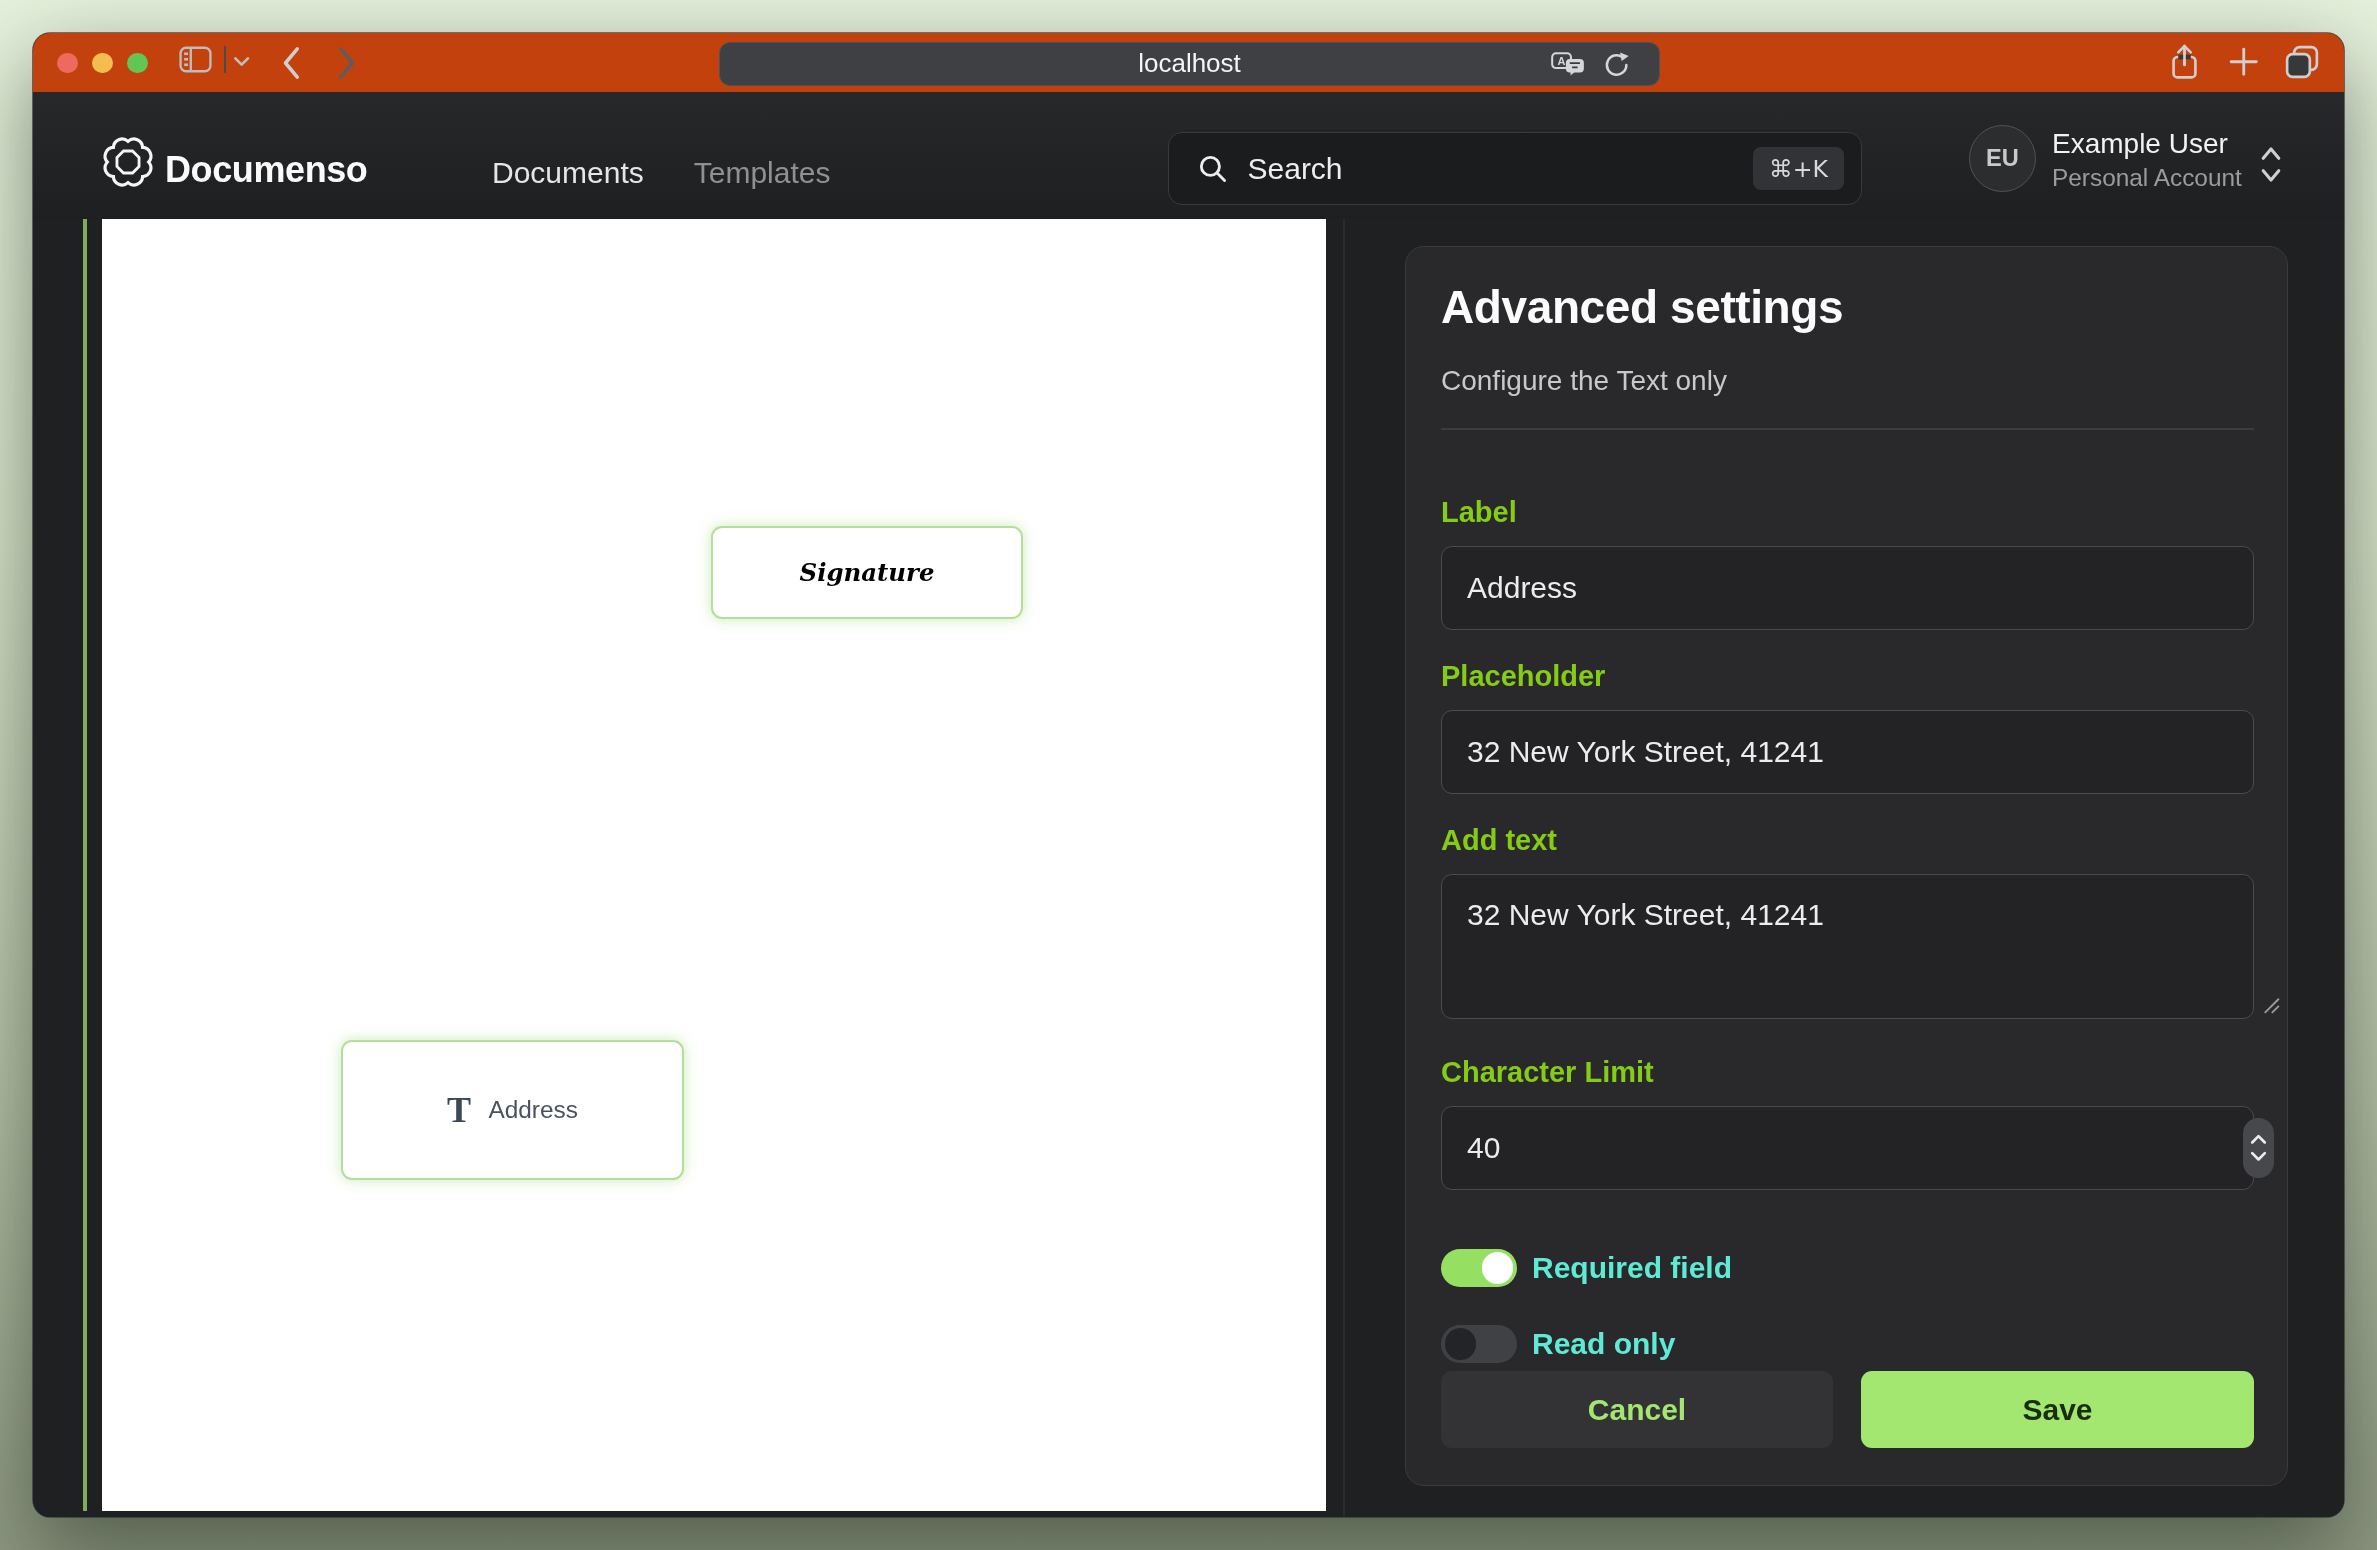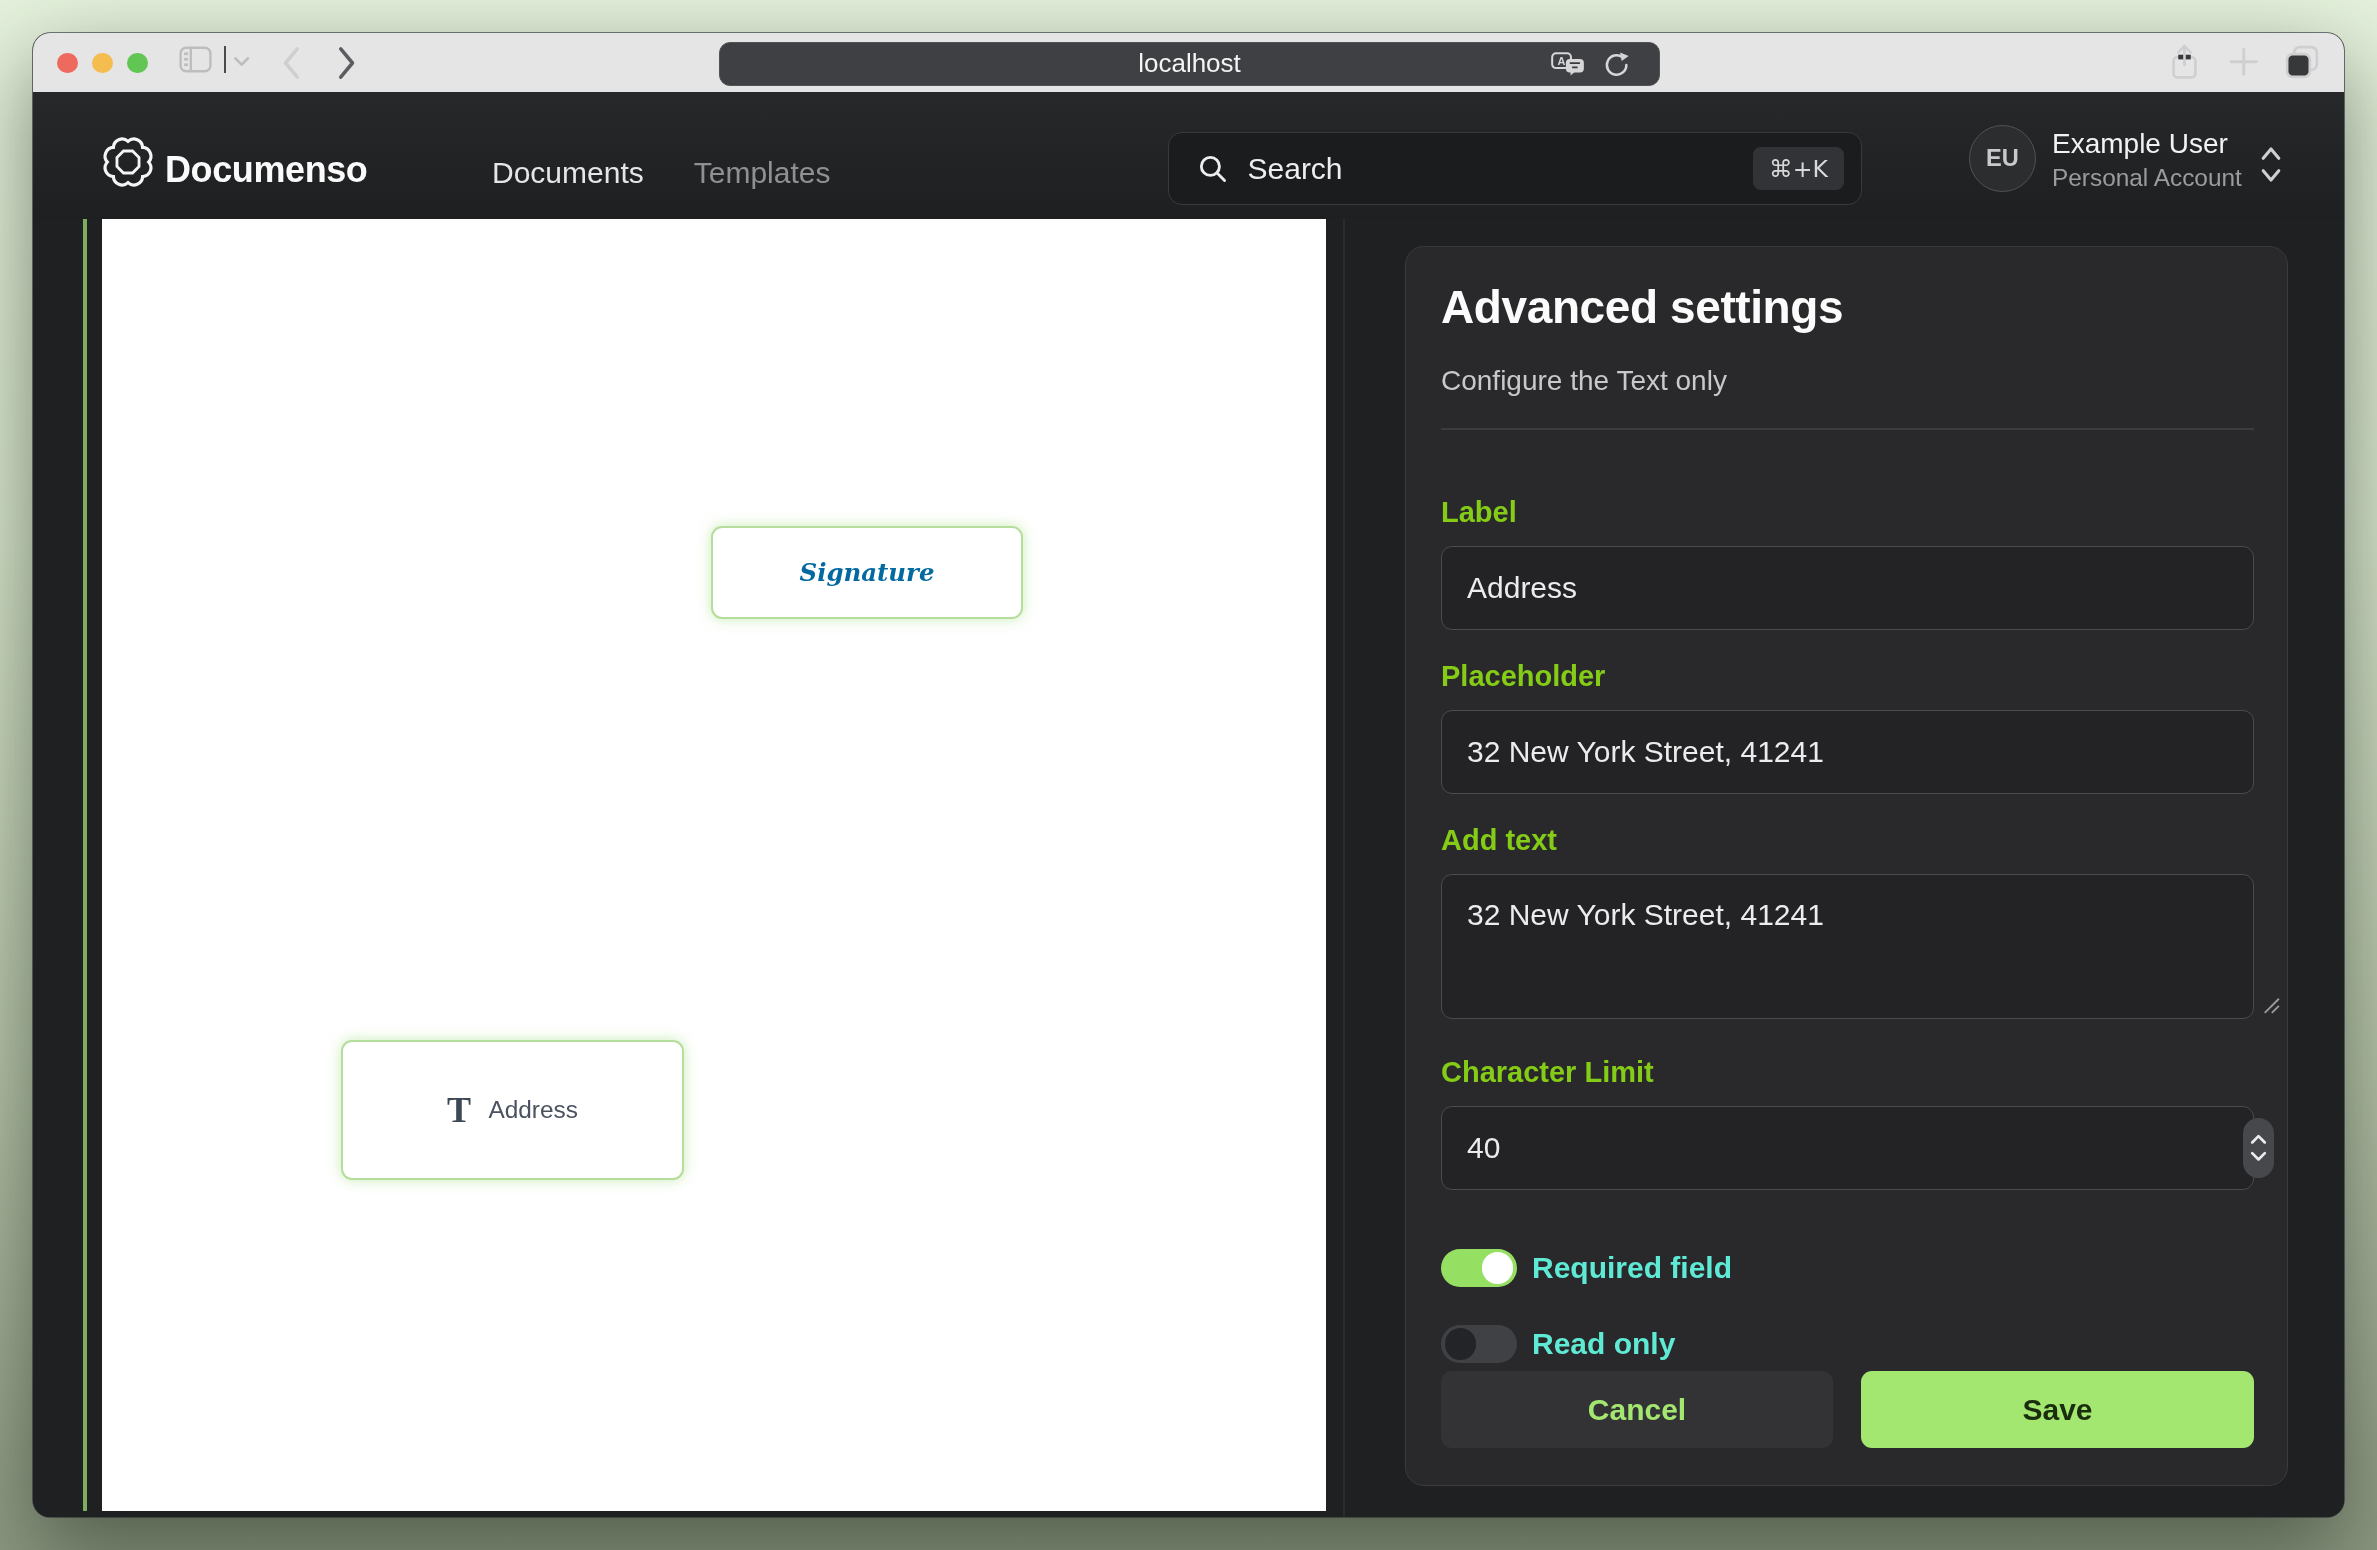--- a/index.html
+++ b/index.html
@@ -7,21 +7,21 @@
     width:2377px;height:1551px;overflow:hidden;position:relative;
     font-family:"Liberation Sans",sans-serif;
     background:linear-gradient(180deg,#e5f1dc 0%,#d8e5cc 35%,#b6c3a9 70%,#8d9882 100%);
   }
   .window{
     position:absolute;left:33px;top:33px;width:2311px;height:1484px;
     border-radius:17.3px;overflow:hidden;background:#1f2022;
     box-shadow:0 31.5px 87px rgba(30,40,25,.55),0 0 0 0.8px rgba(60,66,78,.9);
   }
   
-  .chrome{position:absolute;left:0;top:0;right:0;height:59px;background:#e5e5e5;border-bottom:0.8px solid #232325;}
+  .chrome{position:absolute;left:0;top:0;right:0;height:59px;background:#c2410c;border-bottom:0.8px solid #232325;}
   .light{position:absolute;top:19.7px;width:20.5px;height:20.5px;border-radius:50%;}
   .sep{position:absolute;width:1.6px;background:#4a4b4d;}
   .chrome svg{display:block;}
   .urlbar{
     position:absolute;left:686px;top:8.7px;width:939px;height:42px;border-radius:11px;
     background:#3f4043;border:1.2px solid #515255;display:flex;align-items:center;justify-content:center;
   }
   .urltext{font-size:26px;color:#f4f4f4;}
   
   .appheader{position:absolute;left:0;top:59px;right:0;height:127px;background:linear-gradient(180deg,#27282a,#1e1f21);}
@@ -48,21 +48,21 @@
   
   .content{position:absolute;left:0;top:186px;right:0;bottom:0;background:#1f2022;}
   .greenline{position:absolute;left:50px;top:0;width:3.9px;height:1292px;background:#7fad5f;}
   .page{position:absolute;left:69px;top:0;width:1224px;height:1292px;background:#ffffff;}
   .vdiv{position:absolute;left:1310px;top:0;width:1.6px;height:100%;background:#2b2c2e;}
   .field-box{
     position:absolute;background:#fff;border:2.4px solid #b5dd9b;border-radius:11px;
     box-shadow:0 0 12.6px rgba(150,220,110,.5);display:flex;align-items:center;justify-content:center;
   }
   .sig-box{left:609px;top:307px;width:308px;height:89px;}
-  .sig-text{font-family:"DejaVu Serif",serif;font-style:italic;font-weight:600;font-size:24.4px;color:#0369a1;}
+  .sig-text{font-family:"DejaVu Serif",serif;font-style:italic;font-weight:600;font-size:24.4px;color:#000000;}
   .addr-box{left:239px;top:821px;width:339px;height:136px;gap:17.3px;}
   .t-glyph{font-family:"Liberation Serif",serif;font-size:36px;font-weight:600;color:#3d4856;line-height:36px;}
   .addr-text{font-size:24.4px;color:#4a525f;}
   
   .card{
     position:absolute;left:1372px;top:27px;width:883px;height:1240px;border-radius:19px;
     background:#29292c;border:1.2px solid #3b3b3e;box-sizing:border-box;
   }
   .card-title{position:absolute;left:35px;top:33px;font-size:46px;font-weight:700;color:#fbfbfb;letter-spacing:-0.4px;}
   .card-sub{position:absolute;left:35px;top:118px;font-size:28px;color:#c9c9cb;}

